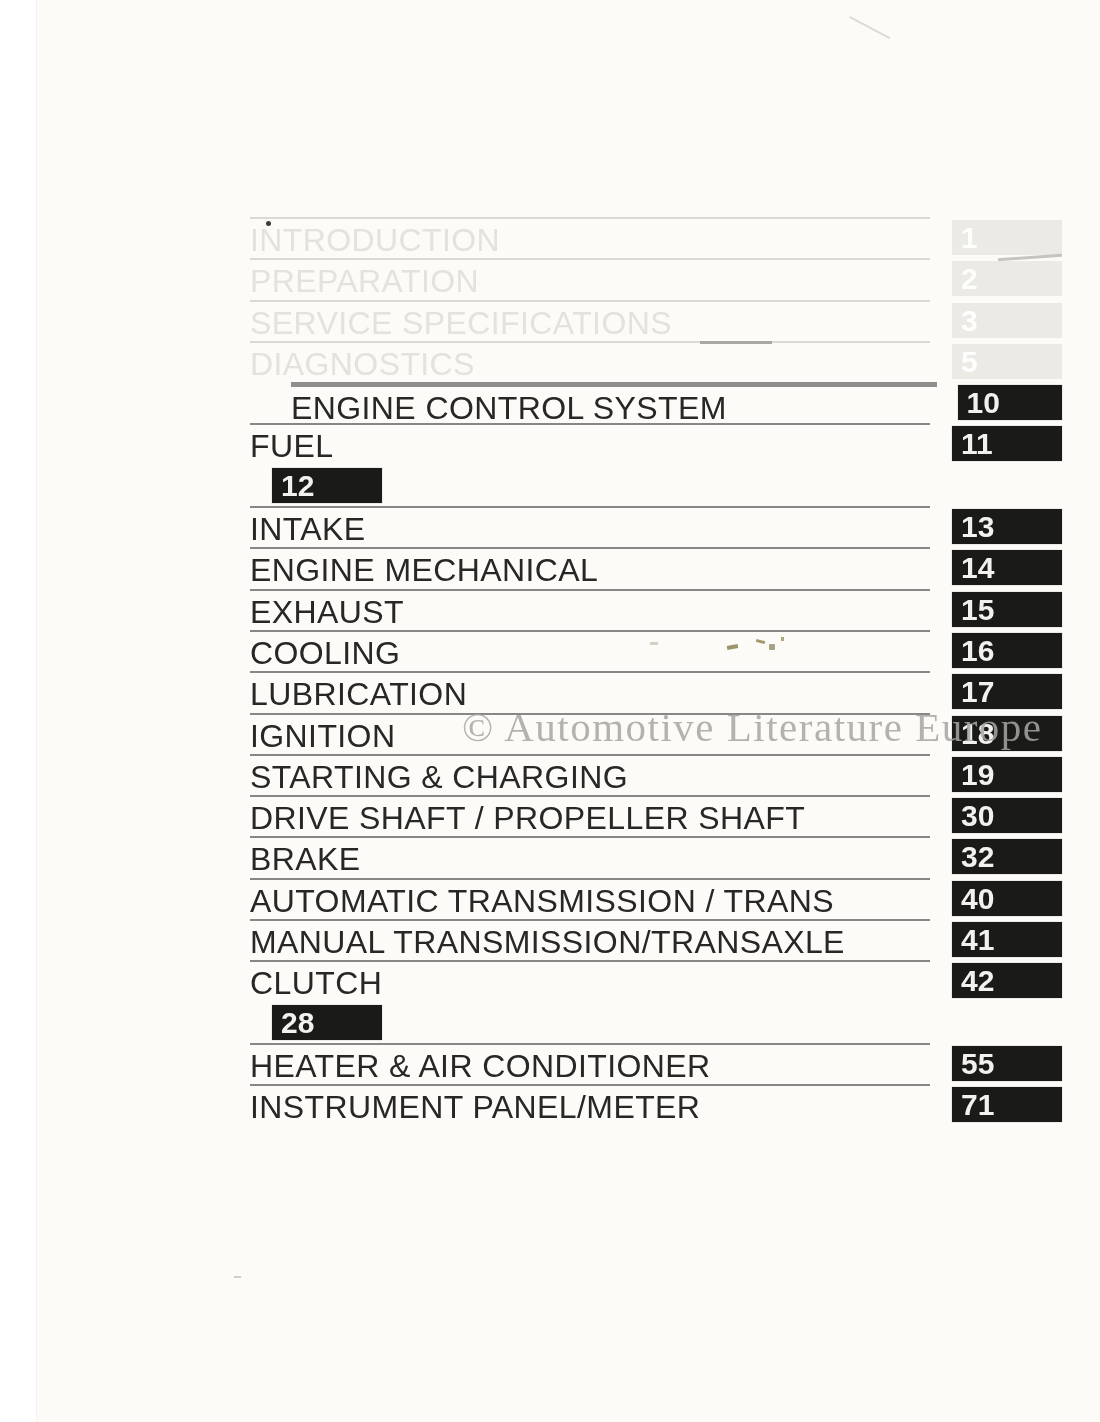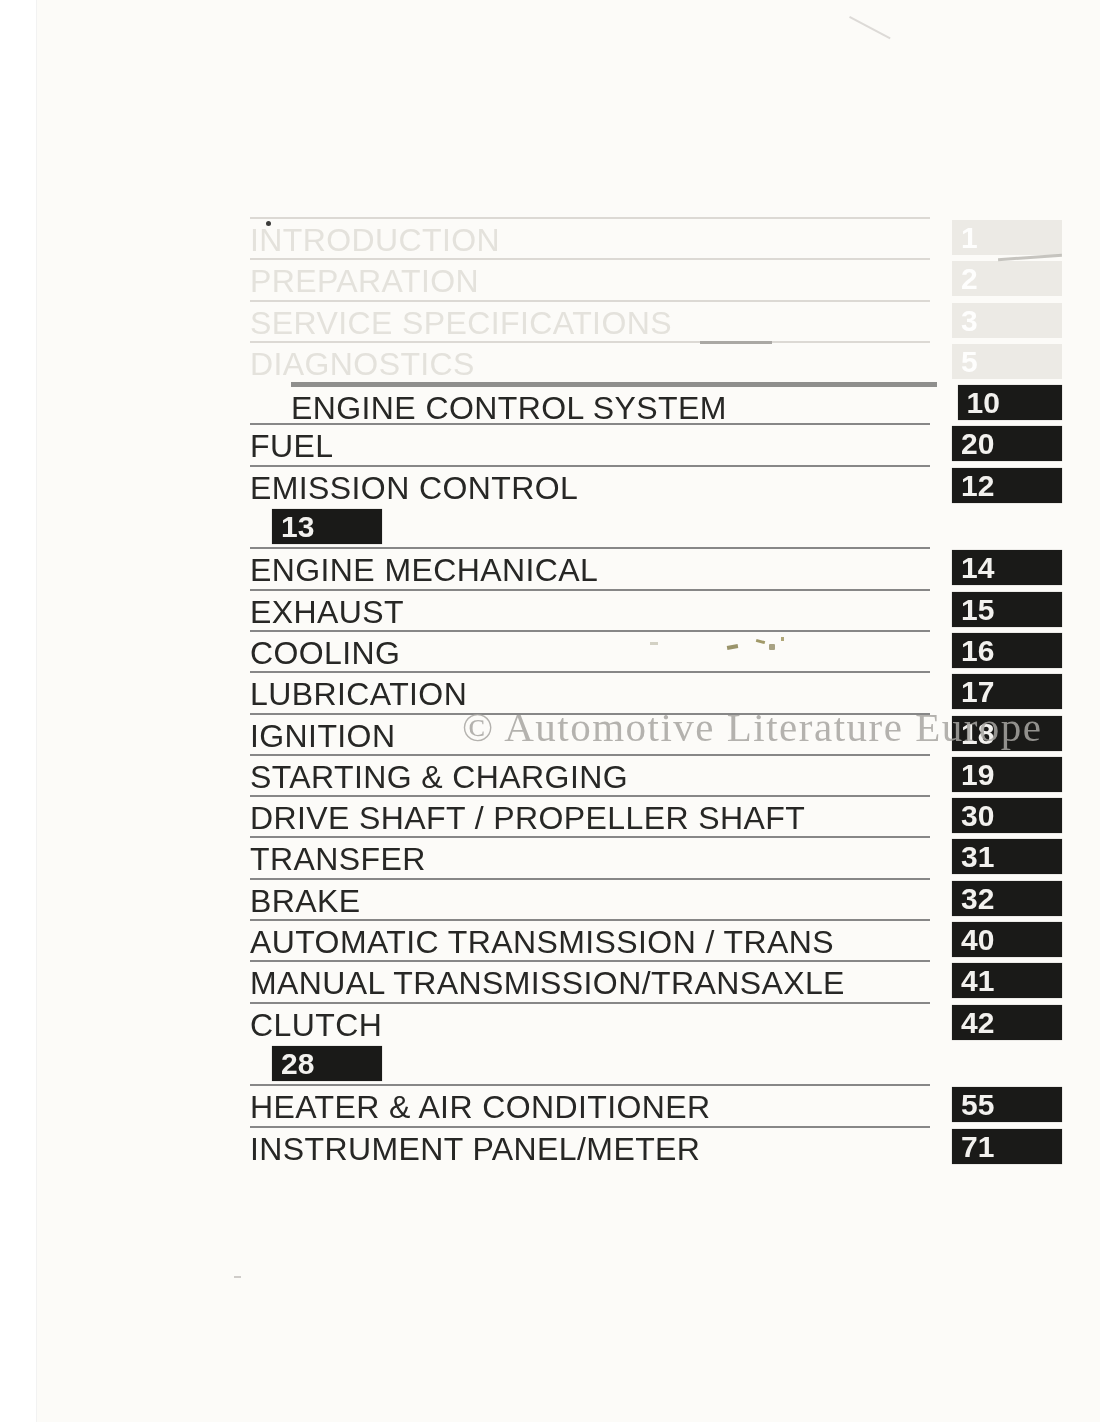--- a/index.html
+++ b/index.html
@@ -115,31 +115,31 @@
         <div class="toc-label">ENGINE CONTROL SYSTEM</div>
         <div class="toc-gap"></div>
         <div class="toc-tab">
           <span class="tab-num">10</span>
         </div>
       </div>
       <div class="toc-row">
         <div class="toc-label">FUEL</div>
         <div class="toc-gap"></div>
         <div class="toc-tab">
-          <span class="tab-num">20</span>
-        </div>
-      </div>
-      <div class="toc-row">
-        <div class="toc-label">EMISSION CONTROL</div>
+          <span class="tab-num">11</span>
+        </div>
+      </div>
+      <div class="toc-row">
         <div class="toc-gap"></div>
         <div class="toc-tab">
           <span class="tab-num">12</span>
         </div>
       </div>
       <div class="toc-row">
+        <div class="toc-label">INTAKE</div>
         <div class="toc-gap"></div>
         <div class="toc-tab">
           <span class="tab-num">13</span>
         </div>
       </div>
       <div class="toc-row">
         <div class="toc-label">ENGINE MECHANICAL</div>
         <div class="toc-gap"></div>
         <div class="toc-tab">
           <span class="tab-num">14</span>
@@ -178,27 +178,20 @@
         <div class="toc-gap"></div>
         <div class="toc-tab">
           <span class="tab-num">19</span>
         </div>
       </div>
       <div class="toc-row">
         <div class="toc-label">DRIVE SHAFT / PROPELLER SHAFT</div>
         <div class="toc-gap"></div>
         <div class="toc-tab">
           <span class="tab-num">30</span>
-        </div>
-      </div>
-      <div class="toc-row">
-        <div class="toc-label">TRANSFER</div>
-        <div class="toc-gap"></div>
-        <div class="toc-tab">
-          <span class="tab-num">31</span>
         </div>
       </div>
       <div class="toc-row">
         <div class="toc-label">BRAKE</div>
         <div class="toc-gap"></div>
         <div class="toc-tab">
           <span class="tab-num">32</span>
         </div>
       </div>
       <div class="toc-row">

